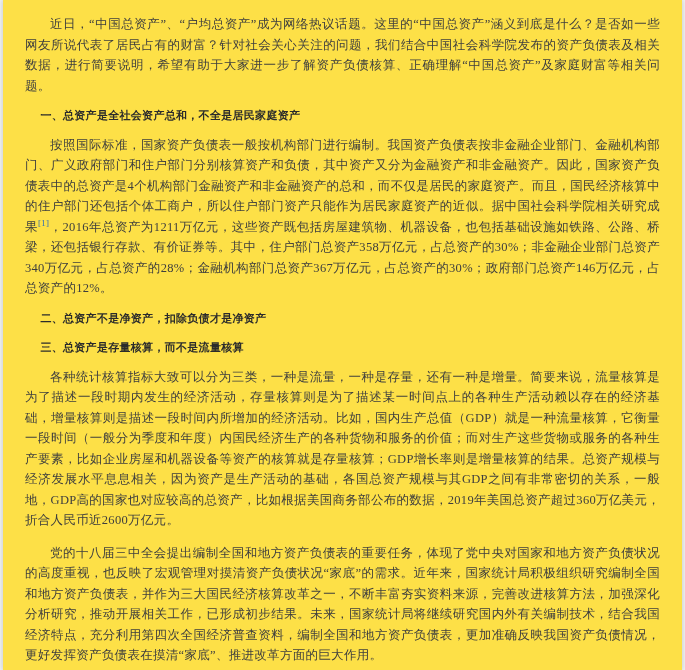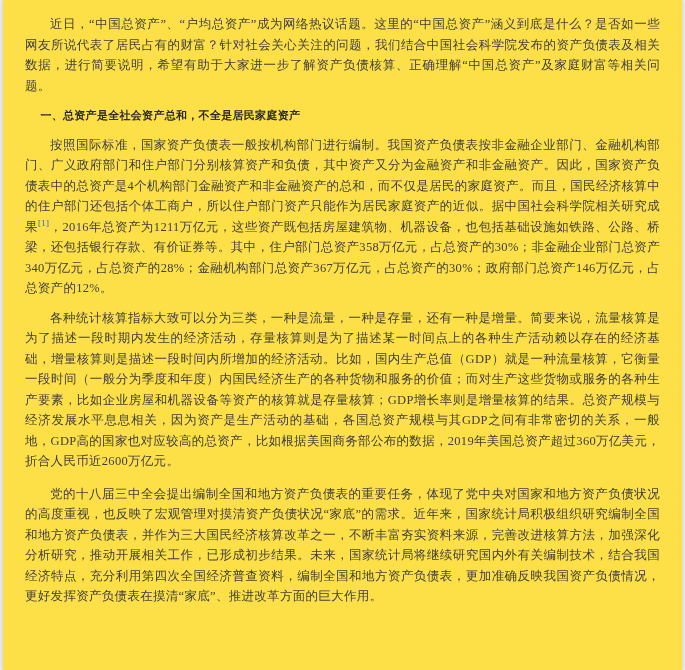--- a/index.html
+++ b/index.html
@@ -54,22 +54,24 @@
 <body>
 
 <div class="paper">
 
   <p class="body">近日，“中国总资产”、“户均总资产”成为网络热议话题。这里的“中国总资产”涵义到底是什么？是否如一些网友所说代表了居民占有的财富？针对社会关心关注的问题，我们结合中国社会科学院发布的资产负债表及相关数据，进行简要说明，希望有助于大家进一步了解资产负债核算、正确理解“中国总资产”及家庭财富等相关问题。</p>
 
   <h3 class="section-heading">一、总资产是全社会资产总和，不全是居民家庭资产</h3>
 
   <p class="body"><span>按照国际标准，国家资产负债表一般按机构部门进行编制。我国资产负债表按非金融企业部门、金融机构部门、广义政府部门和住户部门分别核算资产和负债，其中资产又分为金融资产和非金融资产。因此，国家资产负债表中的总资产是4个机构部门金融资产和非金融资产的总和，而不仅是居民的家庭资产。而且，国民经济核算中的住户部门还包括个体工商户，所以住户部门资产只能作为居民家庭资产的近似。据中国社会科学院相关研究成果</span><sup class="footnote">[1]</sup><span>，2016年总资产为1211万亿元，这些资产既包括房屋建筑物、机器设备，也包括基础设施如铁路、公路、桥梁，还包括银行存款、有价证券等。其中，住户部门总资产358万亿元，占总资产的30%；非金融企业部门总资产340万亿元，占总资产的28%；金融机构部门总资产367万亿元，占总资产的30%；政府部门总资产146万亿元，占总资产的12%。</span></p>
 
+  <h3 class="section-heading">二、总资产不是净资产，扣除负债才是净资产</h3>
 
 
+  <h3 class="section-heading">三、总资产是存量核算，而不是流量核算</h3>
 
   <p class="body">各种统计核算指标大致可以分为三类，一种是流量，一种是存量，还有一种是增量。简要来说，流量核算是为了描述一段时期内发生的经济活动，存量核算则是为了描述某一时间点上的各种生产活动赖以存在的经济基础，增量核算则是描述一段时间内所增加的经济活动。比如，国内生产总值（GDP）就是一种流量核算，它衡量一段时间（一般分为季度和年度）内国民经济生产的各种货物和服务的价值；而对生产这些货物或服务的各种生产要素，比如企业房屋和机器设备等资产的核算就是存量核算；GDP增长率则是增量核算的结果。总资产规模与经济发展水平息息相关，因为资产是生产活动的基础，各国总资产规模与其GDP之间有非常密切的关系，一般地，GDP高的国家也对应较高的总资产，比如根据美国商务部公布的数据，2019年美国总资产超过360万亿美元，折合人民币近2600万亿元。</p>
 
   <div class="gap"></div>
 
   <p class="body">党的十八届三中全会提出编制全国和地方资产负债表的重要任务，体现了党中央对国家和地方资产负债状况的高度重视，也反映了宏观管理对摸清资产负债状况“家底”的需求。近年来，国家统计局积极组织研究编制全国和地方资产负债表，并作为三大国民经济核算改革之一，不断丰富夯实资料来源，完善改进核算方法，加强深化分析研究，推动开展相关工作，已形成初步结果。未来，国家统计局将继续研究国内外有关编制技术，结合我国经济特点，充分利用第四次全国经济普查资料，编制全国和地方资产负债表，更加准确反映我国资产负债情况，更好发挥资产负债表在摸清“家底”、推进改革方面的巨大作用。</p>
 
 </div>
 
 </body></html>

